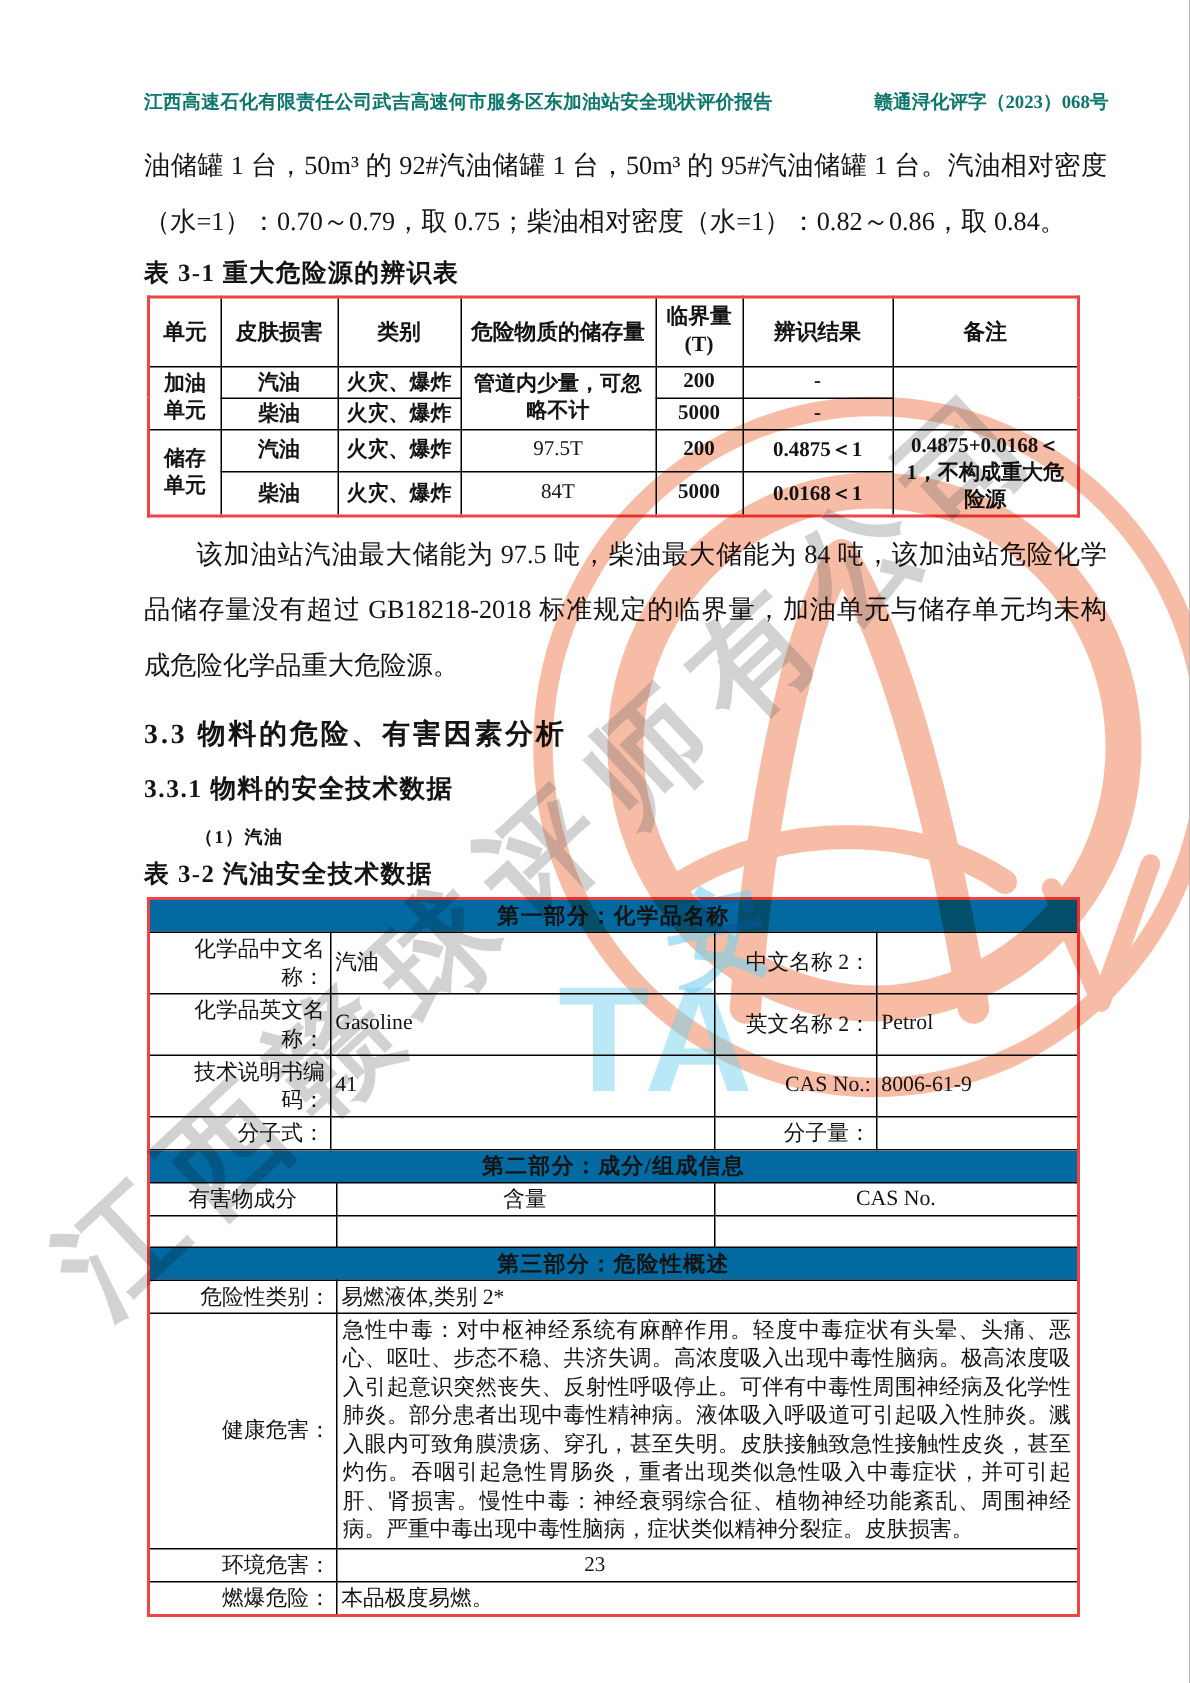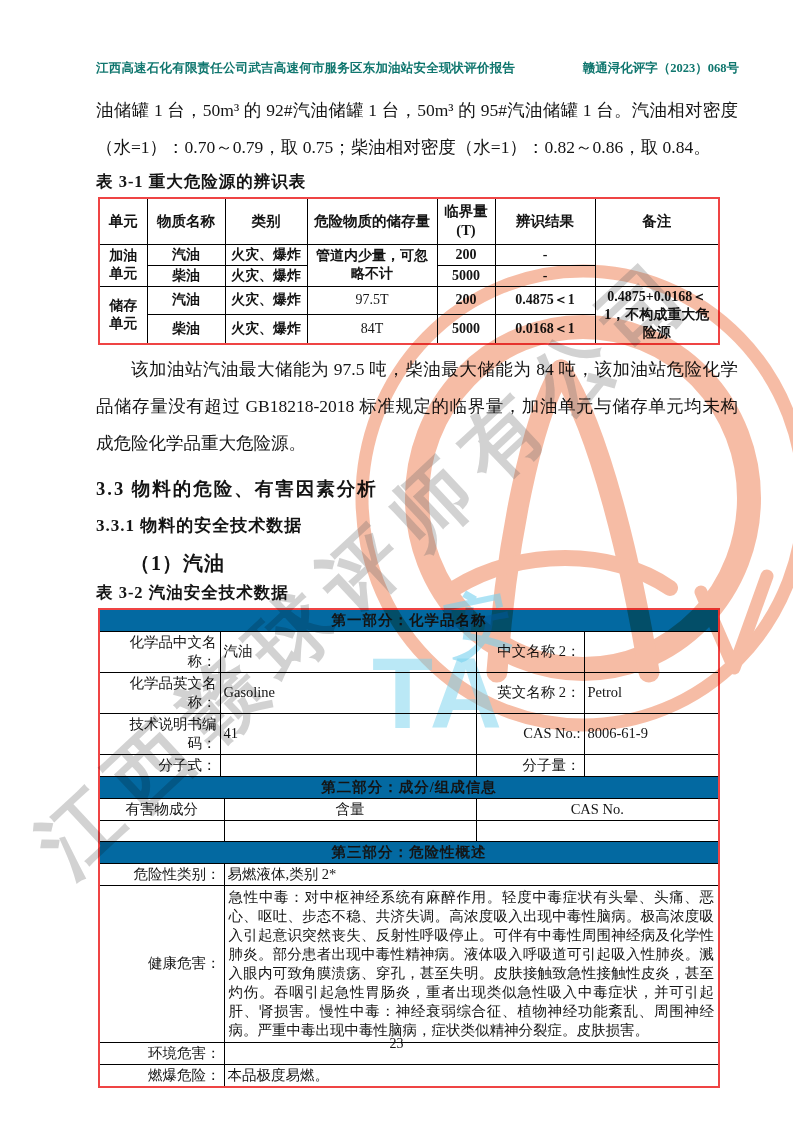--- a/index.html
+++ b/index.html
@@ -22,21 +22,21 @@
     font-size:17.5px; line-height:37px; text-align:justify; color:#141414;
     word-break:break-all;
   }
   .indent { text-indent:2em; margin-top:6px; }
   .tbl-title {
     font-weight:bold; font-size:16.5px;
     margin-top:5px; margin-bottom:4px; letter-spacing:1px;
   }
   .h33  { font-size:18.5px; font-weight:bold; margin-top:14px; letter-spacing:2px; }
   .h331 { font-size:17px;   font-weight:bold; margin-top:13px; letter-spacing:1px; }
-  .item1{ font-size:20px;   font-weight:bold; margin-top:13px; margin-left:34px; letter-spacing:1px; }
+  .item1{ font-size:12px;   font-weight:bold; margin-top:13px; margin-left:34px; letter-spacing:1px; }
   
   table { border-collapse:collapse; table-layout:fixed; width:620px; margin-left:2px; }
   .t31, .t32 { border:2px solid #ef4444; }
   td, th { border:1px solid #000; padding:1px 3px; font-size:14px; overflow:hidden; }
   .t31 th { font-weight:bold; text-align:center; height:46px; font-size:14.5px; }
   .t31 td { text-align:center; height:21px; font-weight:bold; }
   .t31 td.n { font-weight:normal; }
   .pre { white-space:pre-line; line-height:1.35; }
   .t32 { margin-top:3px; }
   .t32 td { height:21px; font-size:14.5px; }
@@ -90,21 +90,21 @@
           <col style="width:78px">
           <col style="width:82px">
         <col style="width:130px">
           <col style="width:58px">
           <col style="width:100px">
           <col style="width:124px">
       </colgroup>
       <tbody>
           <tr>
         <th>单元</th>
-        <th>物质名称</th>
+        <th>皮肤损害</th>
         <th>类别</th>
         <th>危险物质的储存量</th>
         <th class="pre">临界量
 (T)</th>
         <th>辨识结果</th>
         <th>备注</th>
       </tr>
       <tr>
         <td rowspan="2">加油单元</td>
         <td>汽油</td>

